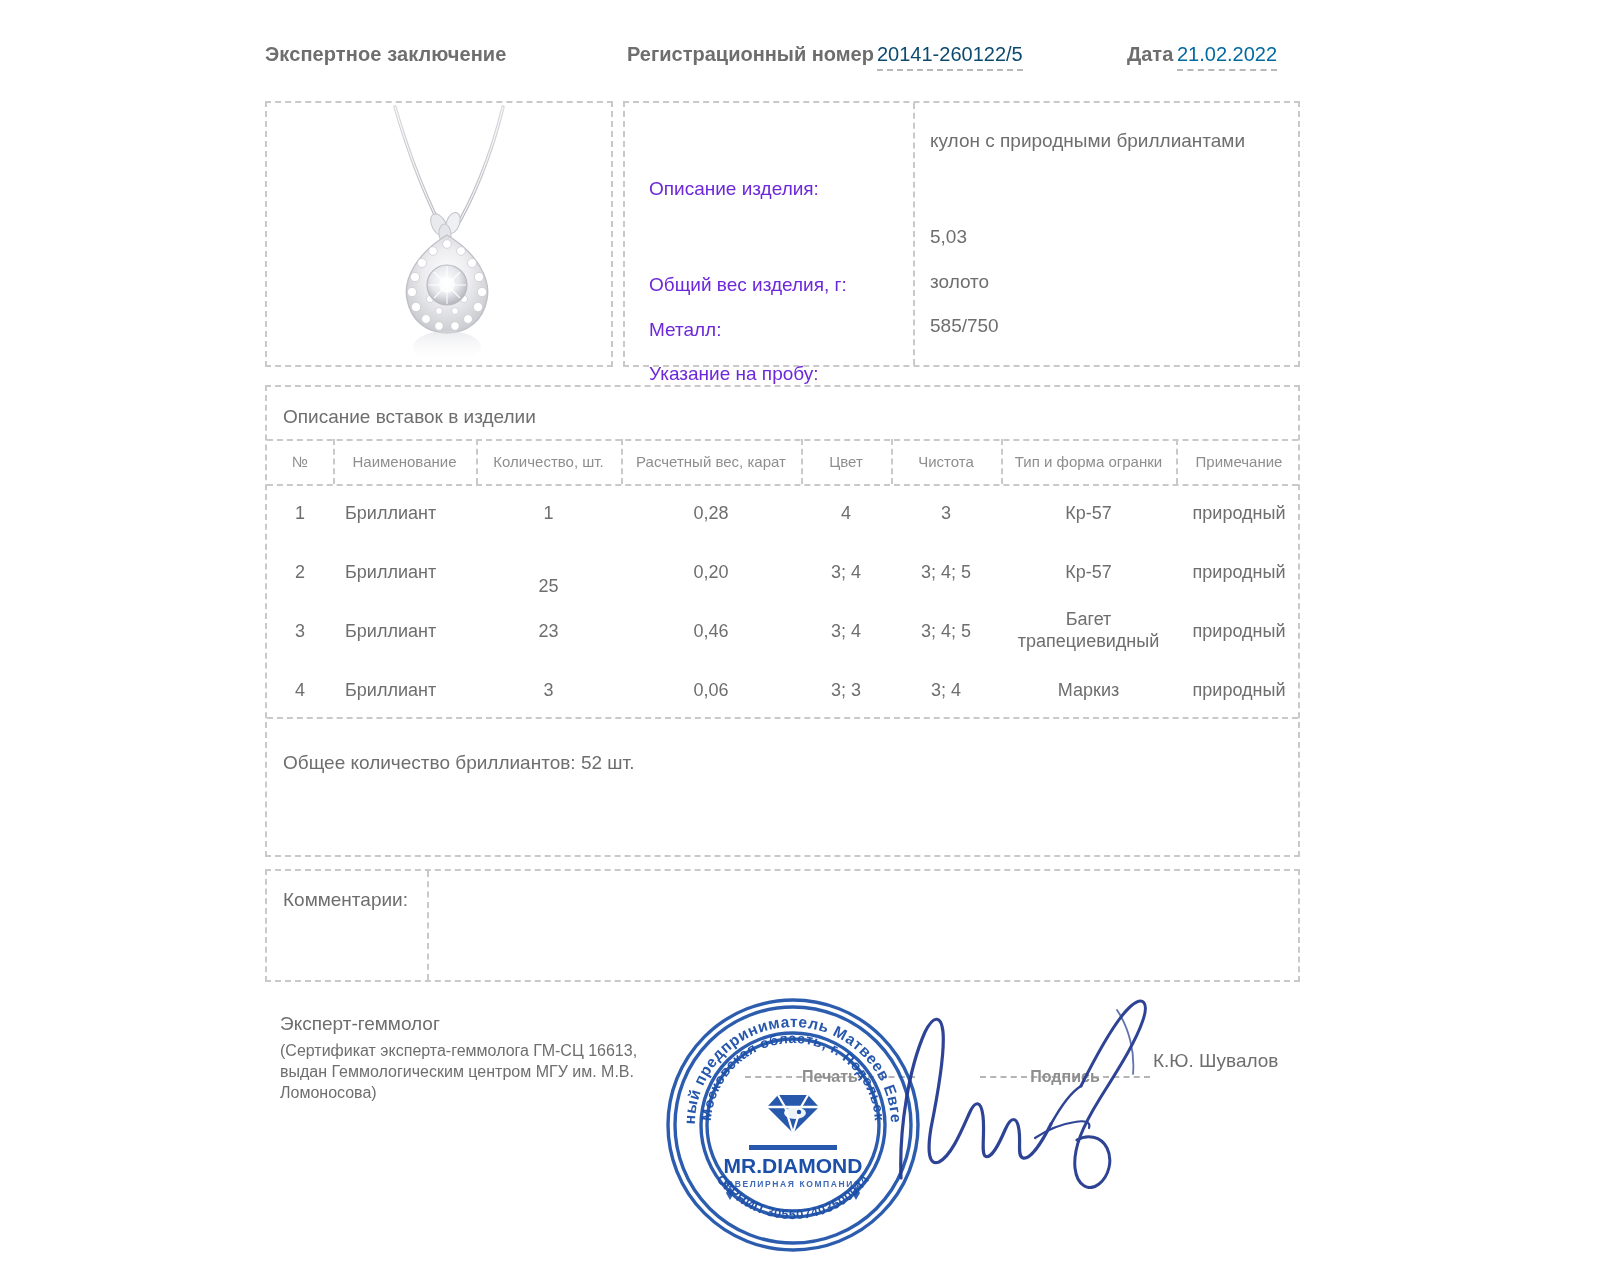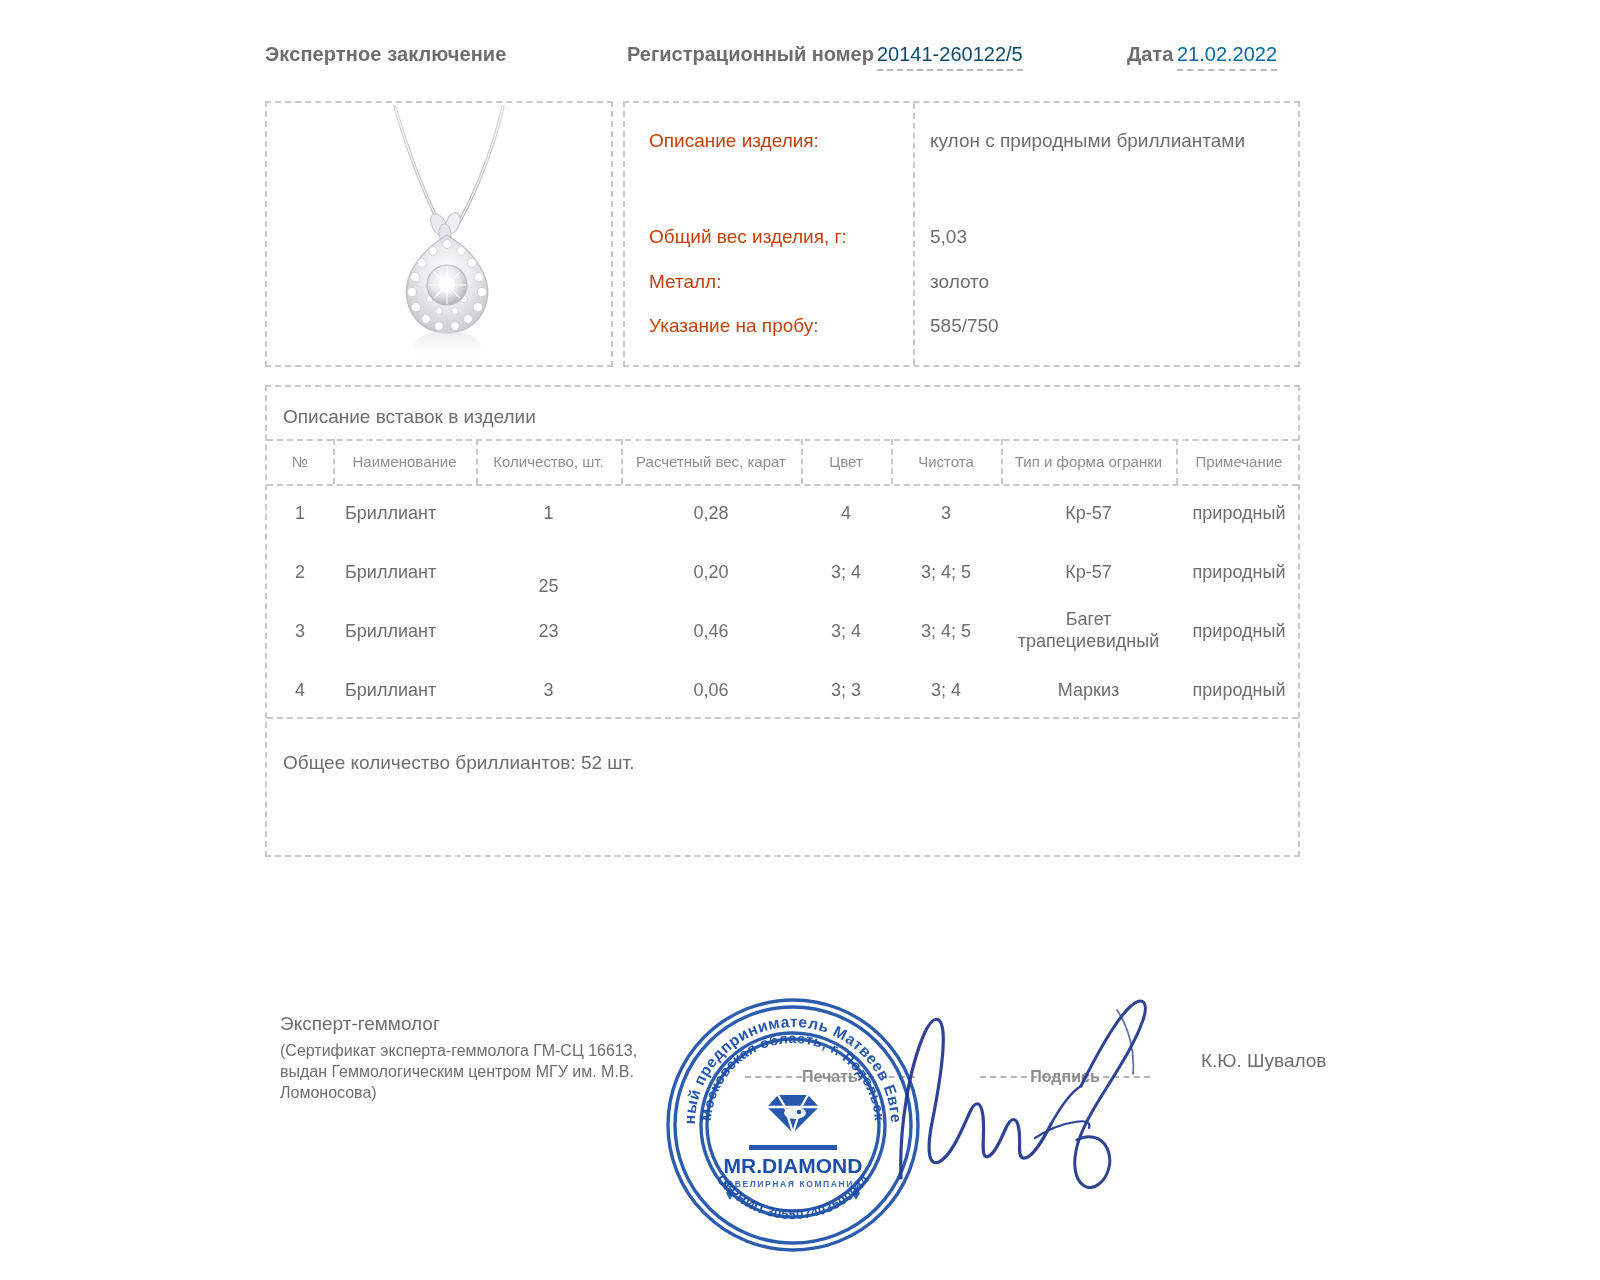--- a/index.html
+++ b/index.html
@@ -109,22 +109,23 @@
     position: absolute;
     left: 288px; top: 0;
     width: 0;
     height: 100%;
     border-left: 2px dashed #c9c9c9;
   }
   .desc-label {
     position: absolute;
     left: 24px;
     font-size: 19px;
-    color: #c2410c;
-    white-space: nowrap;
+    color: #6d28d9;
+    white-space: nowrap;
+    margin-top: 48px;
   }
   .desc-value {
     position: absolute;
     left: 305px;
     font-size: 19px;
     color: #6e6e6e;
     white-space: nowrap;
   }
   .r1 { top: 27px; }
   .r2 { top: 123px; }
@@ -275,21 +276,20 @@
   }
   .sig-cap-stamp { left: 480px; }
   .sig-cap-sign  { left: 715px; }
   .expert-name {
     position: absolute;
     left: 888px;
     top: 50px;
     font-size: 19px;
     color: #6e6e6e;
     white-space: nowrap;
-    margin-left: 48px;
   }
   .stamp-wrap {
     position: absolute;
     left: 398px;
     top: -5px;
     width: 260px;
     height: 260px;
   }
   .sign-wrap {
     position: absolute;
@@ -459,20 +459,25 @@
       <div class="dcell" style="top:240px; left:354px; width:180px">0,06</div>
       <div class="dcell" style="top:240px; left:534px; width:90px">3; 3</div>
       <div class="dcell" style="top:240px; left:624px; width:110px">3; 4</div>
       <div class="dcell" style="top:240px; left:734px; width:175px">Маркиз</div>
       <div class="dcell" style="top:240px; left:909px; width:126px">природный</div>
     </div>
 
     <div class="totals-left">Общее количество бриллиантов: 52 шт.</div>
   </div>
 
+  <div class="comments">
+    <div class="comments-label">Комментарии:</div>
+    <div class="comments-split"></div>
+    <div style="position:absolute;left:180px;top:18px;font-size:19px;color:#6e6e6e;"></div>
+  </div>
 
   <div class="footer">
     <div class="expert-title">Эксперт-геммолог</div>
     <div class="expert-cert">(Сертификат эксперта-геммолога ГМ-СЦ 16613, выдан Геммологическим центром МГУ им. М.В. Ломоносова)</div>
 
     <div class="sig-line sig-line-stamp"></div>
     <div class="sig-cap sig-cap-stamp">Печать</div>
 
     <div class="sig-line sig-line-sign"></div>
     <div class="sig-cap sig-cap-sign">Подпись</div>

